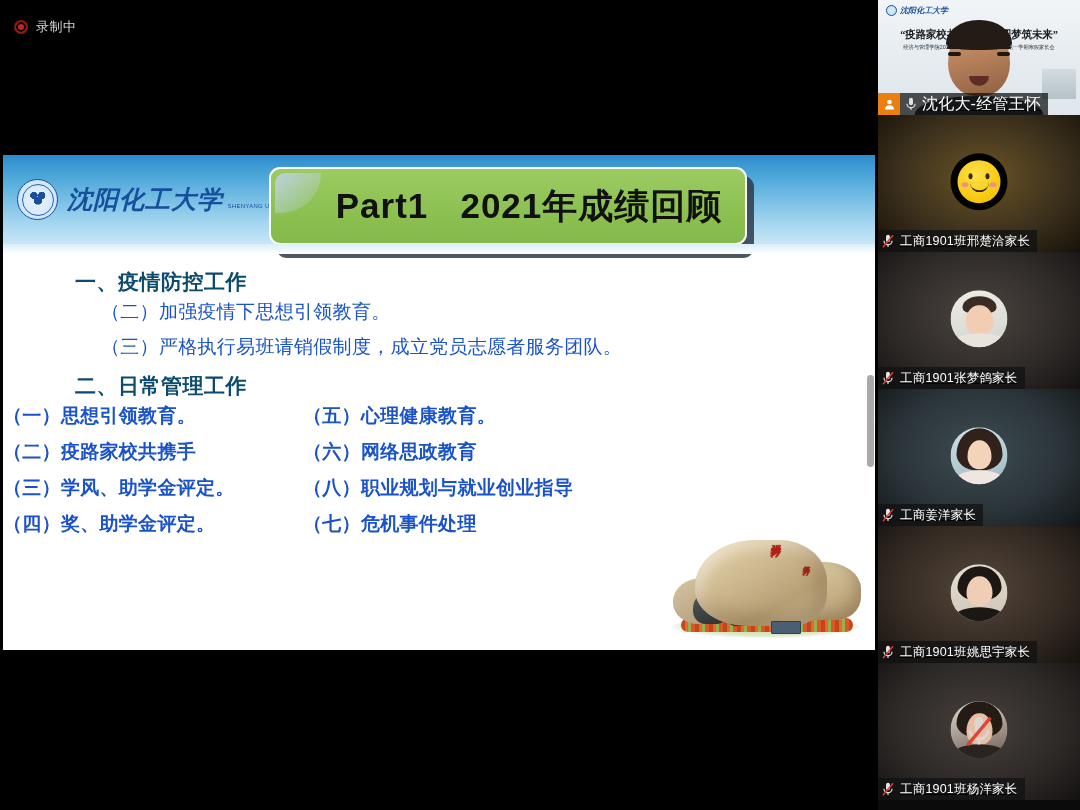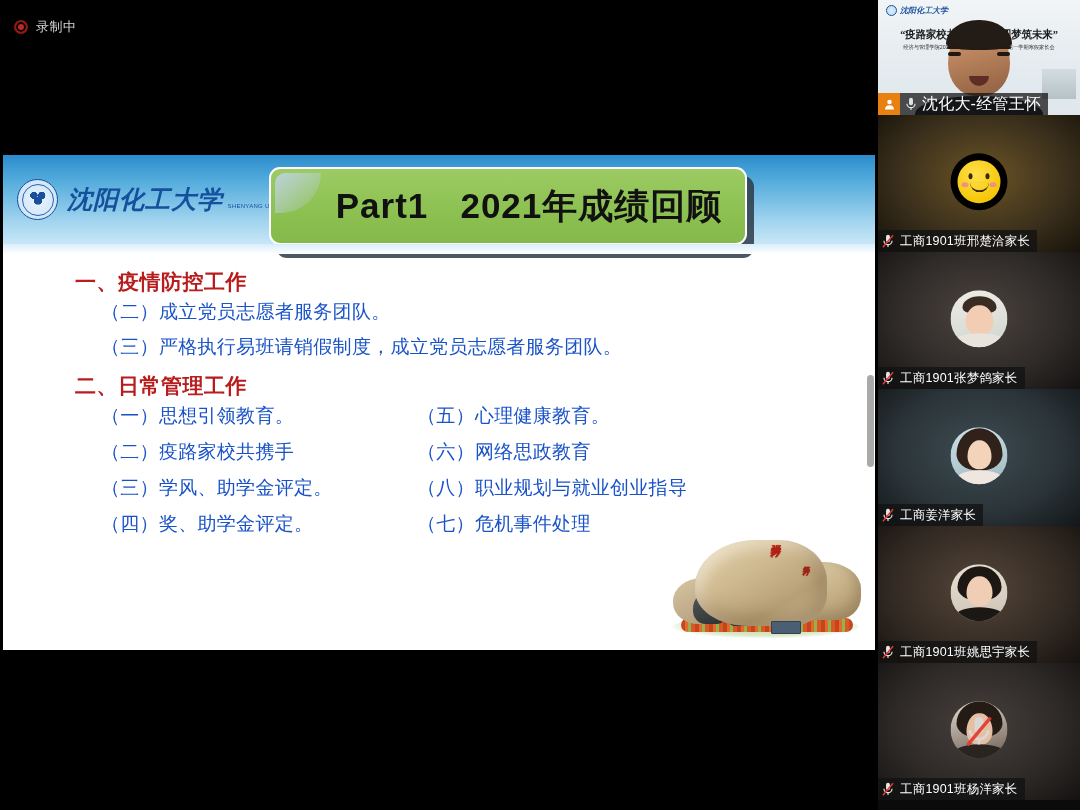--- a/index.html
+++ b/index.html
@@ -103,34 +103,34 @@
     position: relative;
     font-family: "Liberation Sans", "DejaVu Sans", sans-serif;
     font-size: 35px; font-weight: 700; color: #111;
     letter-spacing: 1px; white-space: pre; z-index: 2; margin-left: 42px;
   }
 
   
   .slide-body { position: relative; padding: 14px 0 0 0; height: 396px; }
 
   .sec-head {
-    color: #b91c1c; font-weight: 700; font-size: 21px;
+    color: #0c4a6e; font-weight: 700; font-size: 21px;
     margin-left: 72px; margin-bottom: 6px; letter-spacing: .5px; font-family: Liberation Serif, serif;
   }
   .sec-head.two { margin-top: 14px; }
 
   .bullet {
     color: #1a53c8; font-size: 19px; letter-spacing: .3px;
     line-height: 1.0;
   }
   .list-one { margin-left: 98px; }
   .list-one .bullet { margin-bottom: 16px; }
 
   .two-col {
-    margin-left: 98px; display: flex; gap: 16px;
+    display: flex; gap: 0; font-weight: bold;
   }
   .col { width: 300px; }
   .two-col .bullet { margin-bottom: 17px; }
 
   
   .rock-art {
     position: absolute; right: 8px; bottom: 4px;
     width: 200px; height: 130px;
   }
   .rock-art .grass {
@@ -270,20 +270,21 @@
     opacity: .8;
   }
 
   
   .name-strip {
     position: absolute; left: 0; bottom: 0;
     display: flex; align-items: center; gap: 5px;
     height: 22px; padding: 0 7px 0 3px;
     background: rgba(18,18,18,.78);
     max-width: 196px;
+    text-decoration: underline;
   }
   .name-strip.speaker-strip {
     background: rgba(12,12,12,.72); padding-left: 0; gap: 4px;
   }
   .host-badge {
     width: 22px; height: 22px; flex: none;
     background: #e8810f;
     display: flex; align-items: center; justify-content: center;
   }
   .host-badge svg { display: block; }
@@ -386,21 +387,21 @@
             <span class="gloss"></span>
             <span class="title-text">Part1   2021年成绩回顾</span>
           </div>
         </div>
       </div>
 
       <div class="slide-body">
 
         <div class="sec-head">一、疫情防控工作</div>
         <div class="list-one">
-          <div class="bullet">（二）成立党员志愿者服务团队。</div>
+          <div class="bullet">（二）加强疫情下思想引领教育。</div>
           <div class="bullet">（三）严格执行易班请销假制度，成立党员志愿者服务团队。</div>
         </div>
 
         <div class="sec-head two">二、日常管理工作</div>
         <div class="two-col">
           <div class="col">
             <div class="bullet">（一）思想引领教育。</div>
             <div class="bullet">（二）疫路家校共携手</div>
             <div class="bullet">（三）学风、助学金评定。</div>
             <div class="bullet">（四）奖、助学金评定。</div>

